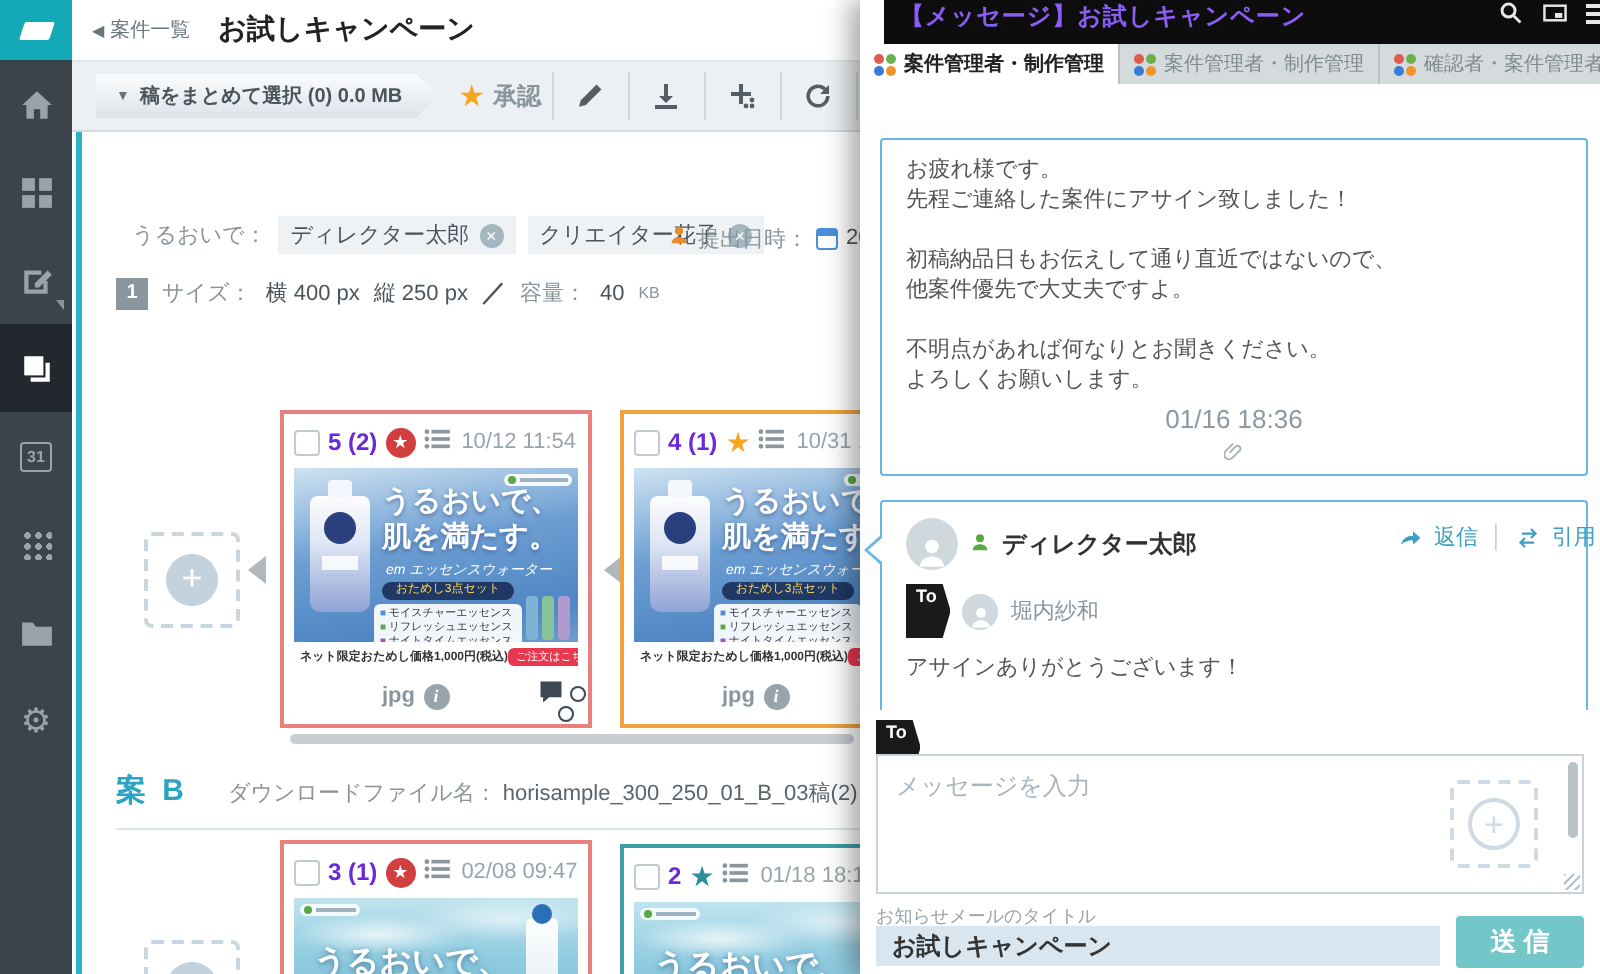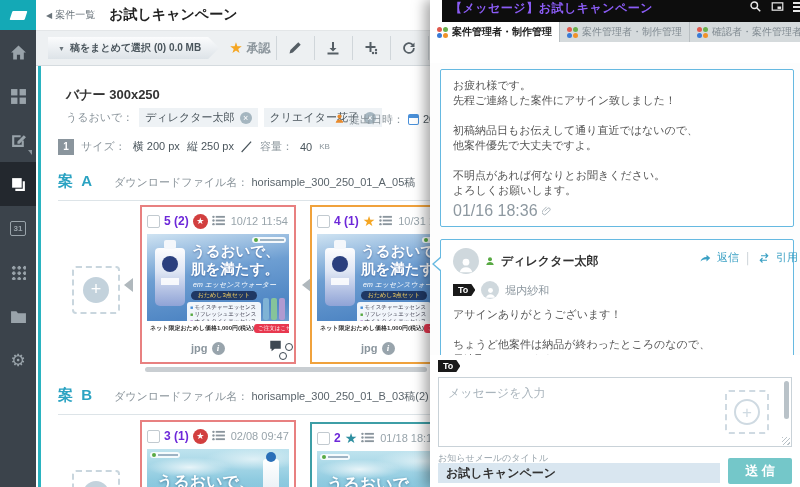--- a/index.html
+++ b/index.html
@@ -186,36 +186,36 @@
 
   .thread { position:absolute; left:0; top:63px; width:100%; bottom:0; background:#fdfdfd; overflow:hidden; }
   .bubble { position:relative; margin:6px 6px 0 10px; background:#fff; border:1px solid #66b9e1;
             border-radius:2px; padding:8px 12px 6px; }
   .bubble.tailed::before { content:""; position:absolute; left:-9px; top:16px; width:0; height:0;
             border-top:8px solid transparent; border-bottom:8px solid transparent; border-right:9px solid #66b9e1; }
   .bubble.tailed::after { content:""; position:absolute; left:-7px; top:18px; width:0; height:0;
             border-top:6px solid transparent; border-bottom:6px solid transparent; border-right:7px solid #fff; }
   .msg-body { font-size:11px; line-height:15px; color:#555; white-space:pre-line; }
   .msg-ts-row { display:flex; justify-content:flex-start; align-items:center; gap:4px; margin-top:4px;
-            color:#8d98a0; font-size:16px; }
+            color:#8d98a0; font-size:13px;flex-direction:column; }
   .msg-ts-row svg { width:10px; height:10px; color:#aab4bb; }
   .msg-header { display:flex; align-items:center; gap:6px; }
   .avatar { width:26px; height:26px; border-radius:50%; background:#cfd8dd; display:flex;
             align-items:flex-end; justify-content:center; overflow:hidden; }
   .avatar svg { width:18px; height:18px; }
   .avatar.sm { width:18px; height:18px; } .avatar.sm svg { width:13px; height:13px; }
   .presence { color:#58a943; } .presence svg { width:10px; height:10px; }
   .sender { font-size:12px; font-weight:bold; color:#333; }
   .msg-links { position:absolute; left:258px; top:10px; display:flex; align-items:center; gap:6px;
             color:#3aa0c4; font-size:11px; white-space:nowrap; }
   .msg-links svg { width:12px; height:12px; }
   .msg-links .bar { color:#c4ccd1; }
   .to-row { display:flex; align-items:center; gap:6px; margin:7px 0 8px; }
   .to-badge { background:#1a1a1a; color:#fff; font-size:9px; font-weight:bold; line-height:12px;
-            padding:0 7px 0 5px; clip-path:polygon(0 0, calc(100% - 4px) 0, 100% 50%, calc(100% - 4px) 100%, 0 100%); }
+            padding:0 7px 15px 5px; clip-path:polygon(0 0, calc(100% - 4px) 0, 100% 50%, calc(100% - 4px) 100%, 0 100%); }
   .recipient { font-size:11px; color:#8a959d; }
 
   .composer { position:absolute; left:0; top:355px; width:100%; height:132px; background:#fff; }
   .composer .to-badge { position:absolute; left:8px; top:5px; }
   .ta-wrap { position:absolute; left:8px; top:22px; right:8px; height:70px; border:1px solid #c9d2d8;
              background:#fff; }
   .ta-wrap textarea { width:100%; height:100%; border:none; resize:none; outline:none;
              font-family:"Liberation Sans",sans-serif; font-size:12px; padding:7px 9px; color:#333; }
   .ta-wrap textarea::placeholder { color:#a9b4bc; }
   .ta-plus { position:absolute; right:22px; top:12px; width:44px; height:44px; border:2px dashed #cfdae2;
@@ -343,21 +343,20 @@
           <svg viewBox="0 0 16 16">
             <path d="M3.5 4.5h9l-.9 9.5H4.4zM5.5 2h5v1.7h-5z" fill="currentColor"></path>
           </svg>
         </div>
       <div class="tb-sep"></div>
     </div>
 
     <div class="content">
       <div class="accent-line"></div>
 
-      <div class="sec-title">バナー 300x250</div>
 
       <div class="creator-row">
         <span class="lbl-gray">うるおいで：</span>
         <span class="chip">
             <span>ディレクター太郎</span>
             <span class="chip-x">×</span>
           </span>
         <span class="chip">
             <span>クリエイター花子</span>
             <span class="chip-x">×</span>
@@ -369,33 +368,28 @@
               <path d="M2.5 14c.5-3 2.8-4.5 5.5-4.5s5 1.5 5.5 4.5z"></path>
             </svg></span>
         <span class="lbl-gray">提出日時：</span>
         <span class="cal-mini"></span>
         <span class="val">2018/02/0</span>
       </div>
 
       <div class="size-row">
         <span class="idx-badge">1</span>
         <span class="lbl-gray">サイズ：</span>
-        <span class="val">横 200 px</span>
+        <span class="val">横 400 px</span>
         <span class="val">縦 250 px</span>
         <span class="slash">／</span>
         <span class="lbl-gray">容量：</span>
         <span class="val">40</span>
         <sub class="kb">KB</sub>
       </div>
 
-      <div class="plan-head" style="top:106px;">
-        <span class="plan-name">案 A</span>
-        <span class="lbl-gray"><span>ダウンロードファイル名：</span>
-        <span class="file-name">horisample_300_250_01_A_05稿</span></span>
-      </div>
 
       <div class="ph-box" style="left:36px; top:200px;">
           <span class="ph-plus">+</span>
         </div>
       <div class="nav-arrow" style="left:88px; top:212px;"></div>
 
       <div class="card red" style="left:104px; top:139px;">
         <div class="card-head">
           <span class="checkbox"></span>
           <span class="cnt">5 (2)</span>

